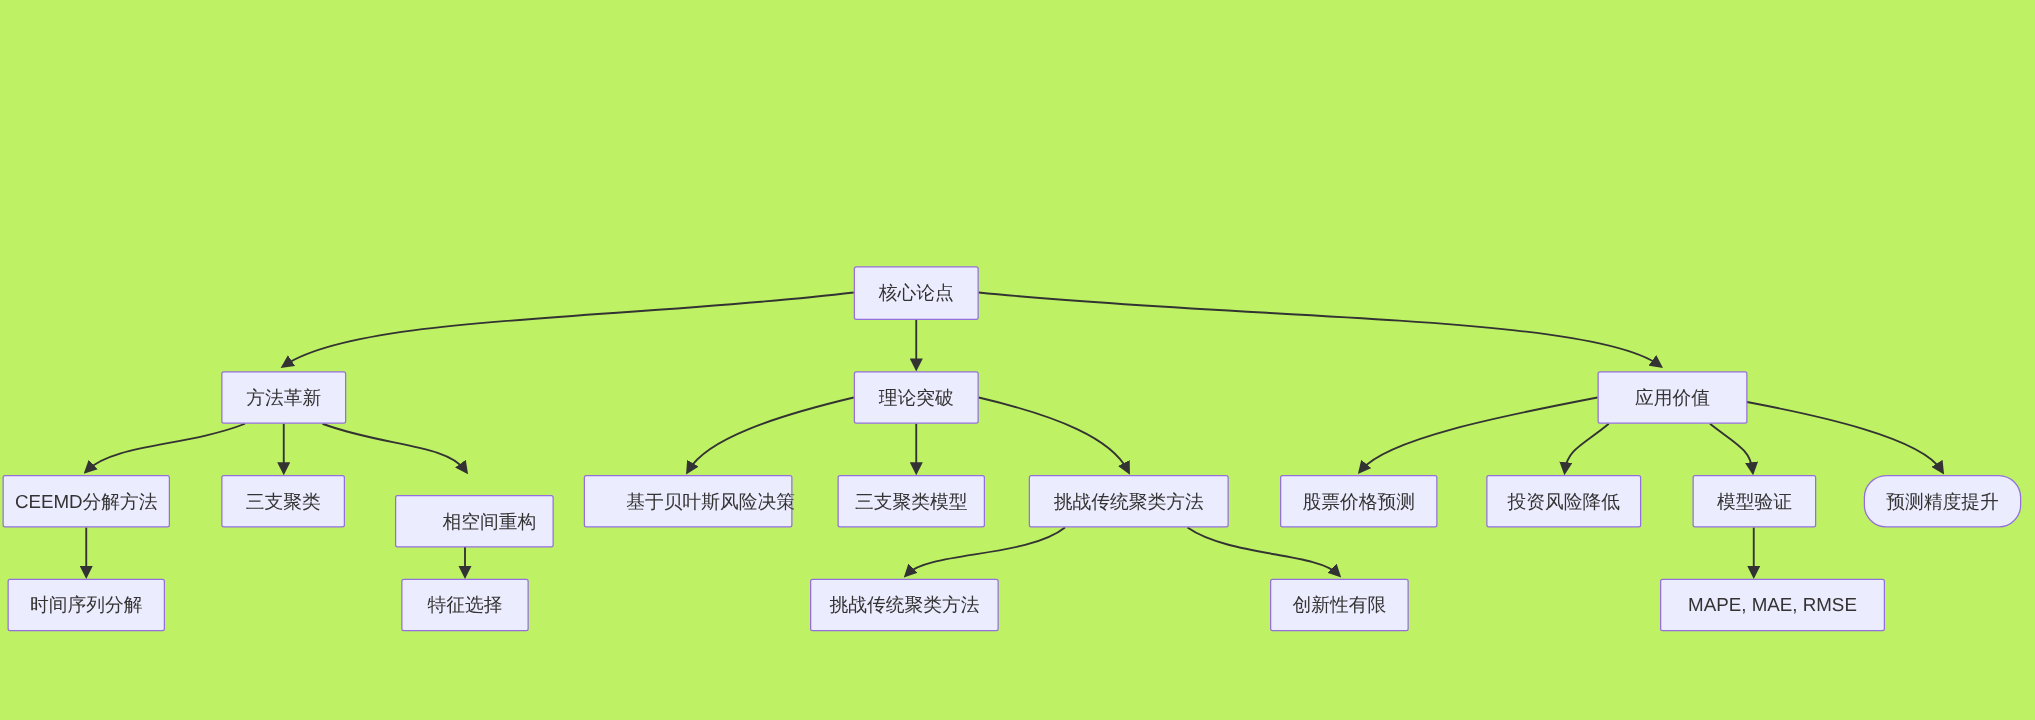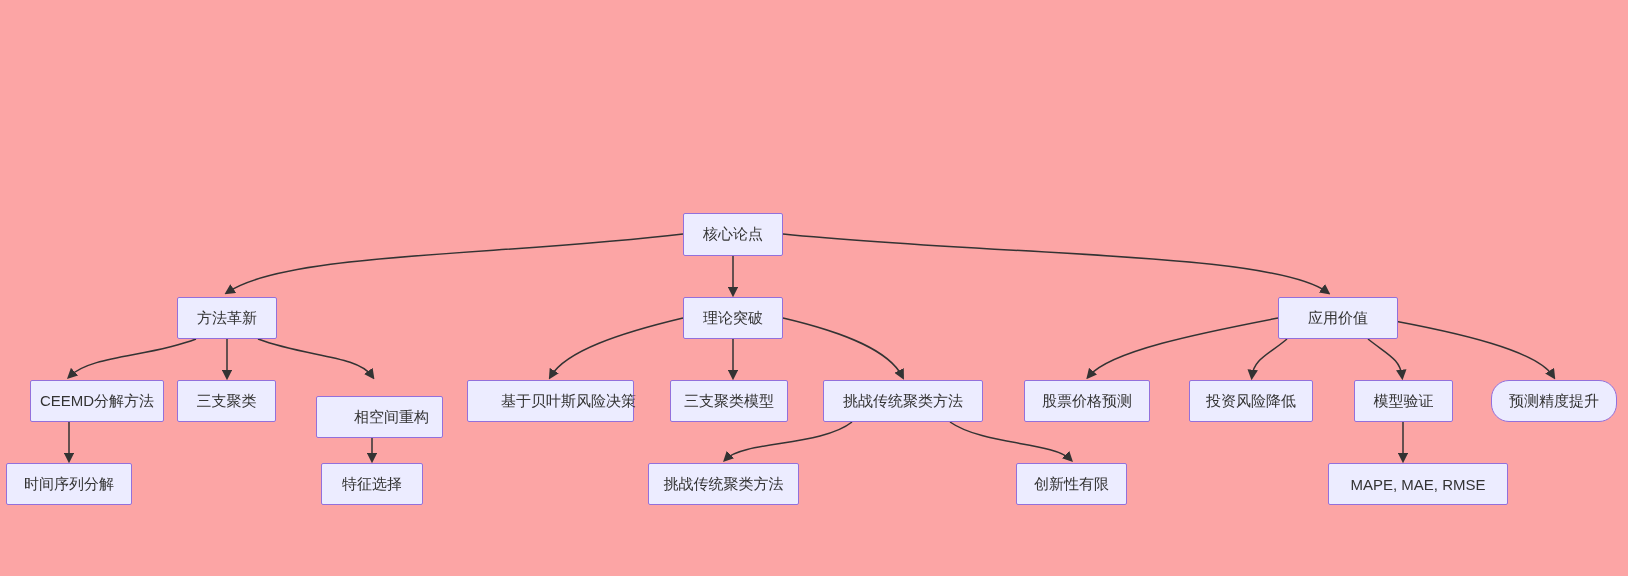--- a/index.html
+++ b/index.html
@@ -5,21 +5,21 @@
   html, body {
     margin: 0;
     padding: 0;
     background: #ffffff;
     font-family: "Liberation Sans", "DejaVu Sans", sans-serif;
   }
   .canvas {
     position: relative;
     width: 1628px;
     height: 576px;
-    background: #fca5a5;
+    background: #bef264;
     overflow: hidden;
   }
   .edge-layer {
     position: absolute;
     left: 0;
     top: 0;
     width: 1628px;
     height: 576px;
     pointer-events: none;
   }
@@ -41,21 +41,21 @@
     color: #333333;
     font-size: 15px;
     white-space: nowrap;
     text-align: center;
   }
   
   #n-root        { left: 683px;  top: 213px; width: 100px; height: 43px; }
   #n-method      { left: 177px;  top: 297px; width: 100px; }
   #n-theory      { left: 683px;  top: 297px; width: 100px; }
   #n-application { left: 1278px; top: 297px; width: 120px; }
-  #n-ceemd       { left: 2px;    top: 380px; width: 134px; margin-left: 28px; }
+  #n-ceemd       { left: 2px;    top: 380px; width: 134px; }
   #n-threeway    { left: 177px;  top: 380px; width: 99px;  }
   #n-phase       { left: 316px;  top: 396px; width: 127px; padding-left: 24px; }
   #n-bayes       { left: 467px;  top: 380px; width: 167px; padding-left: 36px; }
   #n-twmodel     { left: 670px;  top: 380px; width: 118px; align-items: center; }
   #n-finance     { left: 823px;  top: 380px; width: 160px; }
   #n-stock       { left: 1024px; top: 380px; width: 126px; }
   #n-risk        { left: 1189px; top: 380px; width: 124px; }
   #n-validation  { left: 1354px; top: 380px; width: 99px;  }
   #n-accuracy    { left: 1491px; top: 380px; width: 126px; border-radius: 18px; }
   #n-timeseries  { left: 6px;    top: 463px; width: 126px; }

